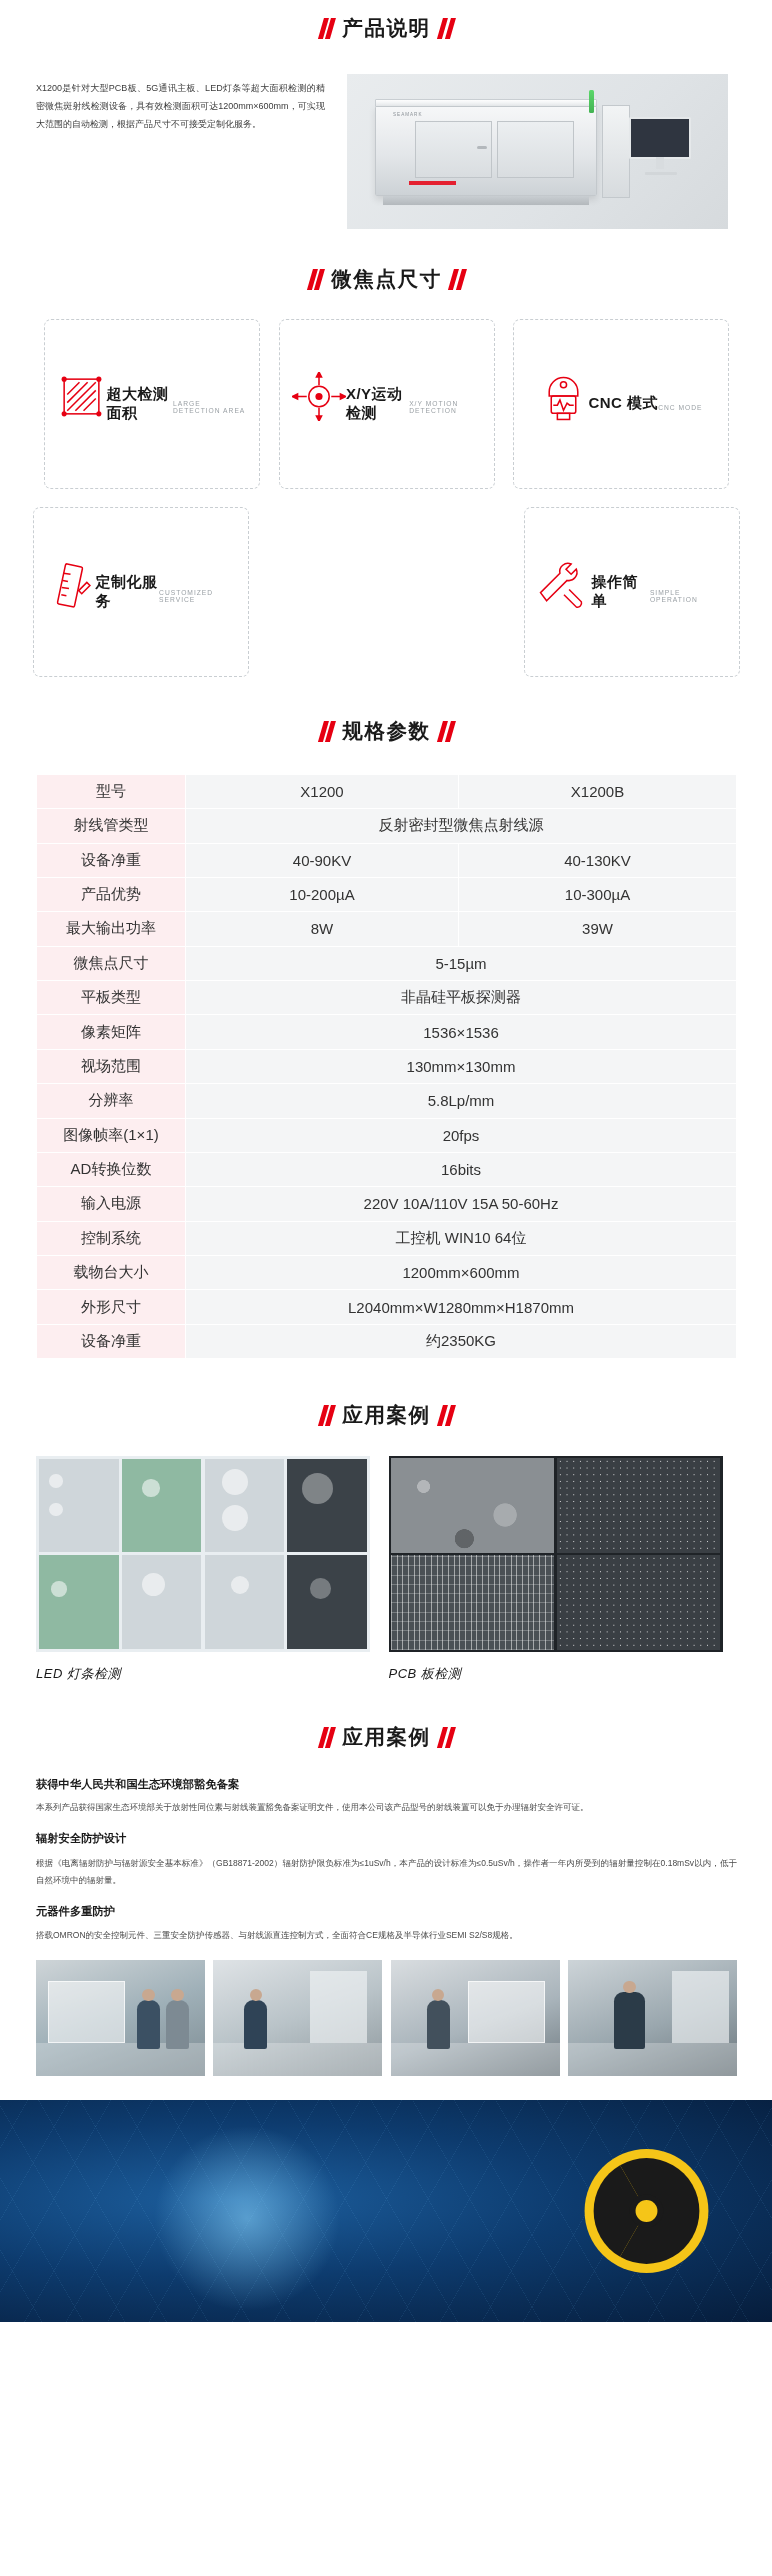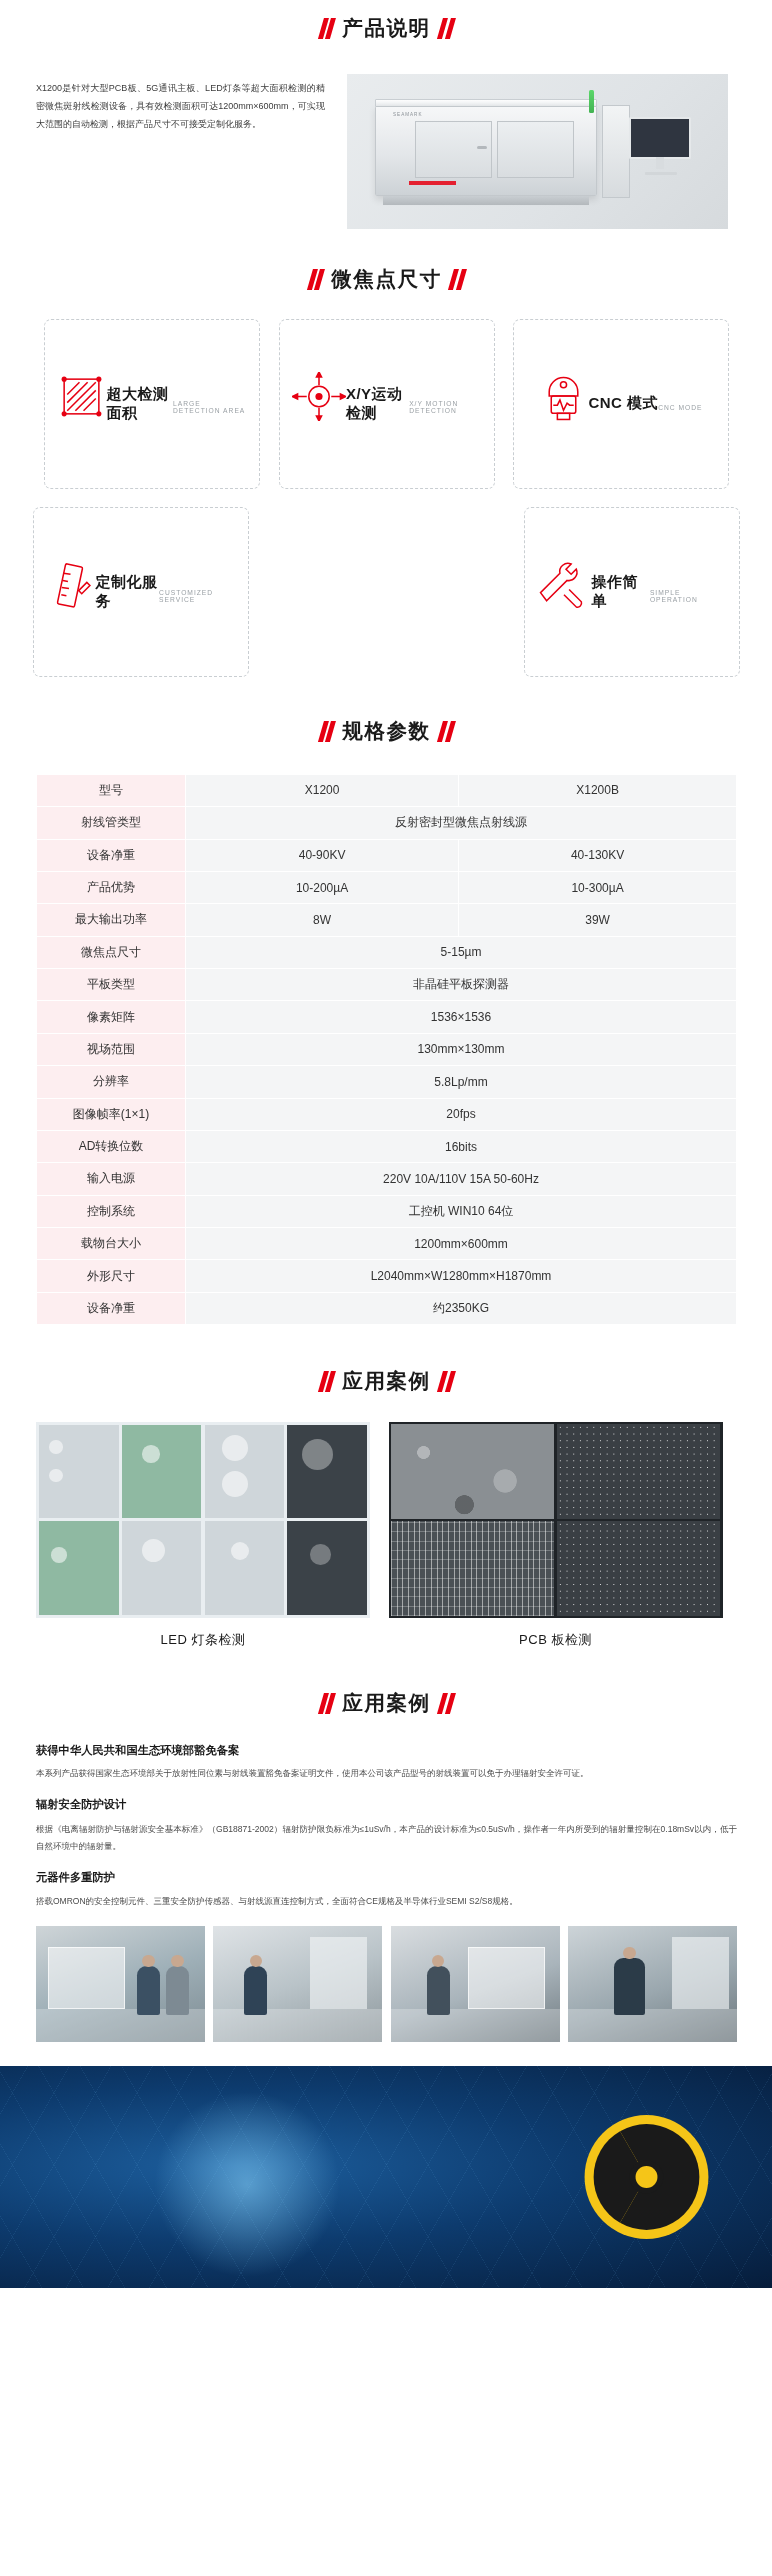--- a/index.html
+++ b/index.html
@@ -192,21 +192,21 @@
     font-size: 6.7px;
     color: #9aa0a5;
     letter-spacing: 1px;
   }
 
   
   .spec-wrap { padding: 0 36px; margin-top: 32px; }
   table.spec {
     width: 100%;
     border-collapse: collapse;
-    font-size: 12px;
+    font-size: 15px;
   }
   table.spec td {
     border: 1.5px solid #ffffff;
     padding: 7.2px 5.2px;
     text-align: center;
     color: #333;
   }
   table.spec td.k {
     width: 149px;
     background: #fdeef0;
@@ -216,25 +216,25 @@
 
   
   .cases {
     display: flex;
     gap: 18.5px;
     padding: 0 36px;
     margin-top: 30px;
   }
   .case { width: 334px; }
   .case .cap {
-    text-align: center;
     font-size: 13px;
     color: #1a1a1a;
     margin-top: 13.4px;
     letter-spacing: 0.5px;
+    font-style: italic;
   }
   .led-board {
     width: 100%; height: 196px;
     background: #e9eef1;
     display: grid;
     grid-template-columns: repeat(4, 1fr);
     grid-template-rows: repeat(2, 1fr);
     gap: 3.1px;
     padding: 3.1px;
   }

